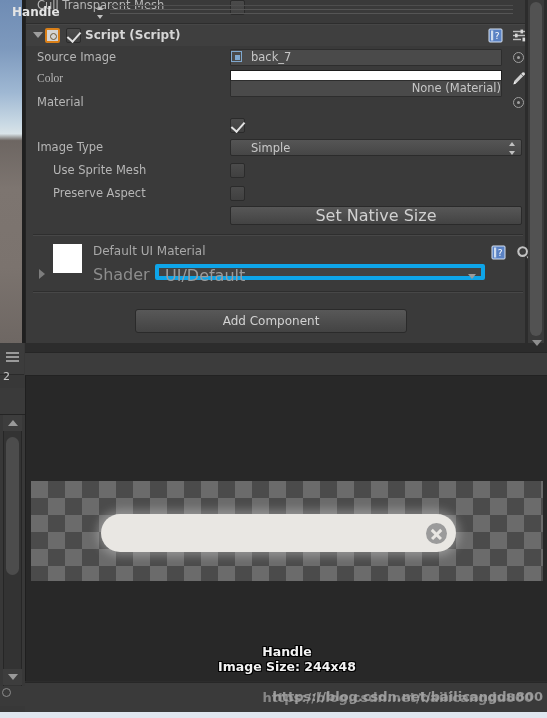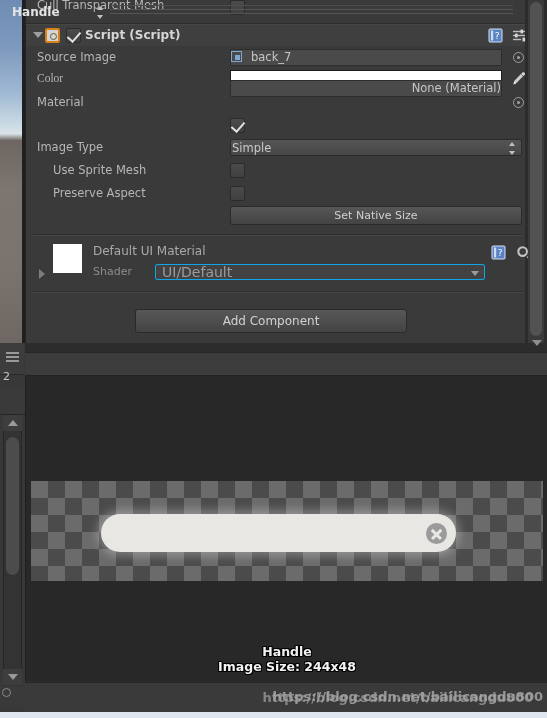--- a/index.html
+++ b/index.html
@@ -170,65 +170,65 @@
 
   #row-raycast{ top:115px; }
   #lbl-raycast{ left:12px; top:3px; }
   #cb-raycast{ left:205px; top:118px; }
 
   #row-imagetype{ top:137px; }
   #lbl-imagetype{ left:12px; top:3px; }
   #fld-imagetype{
     position:absolute; left:205px; top:139px; width:292px; height:17px;
     background:linear-gradient(#555,#464646); border:1px solid #2b2b2b; border-radius:2px;
-    color:#c9c9c9; font-size:11.5px; line-height:16px; padding-left:1px;
+    color:#c9c9c9; font-size:11.5px; line-height:16px; padding-left:20px;
   }
   #imagetype-arrows{
     position:absolute; right:5px; top:2px; width:8px; height:13px;
     display:flex; flex-direction:column; align-items:center; justify-content:space-between;
   }
   .mini-up{ width:0;height:0;border-left:3.5px solid transparent;border-right:3.5px solid transparent;border-bottom:4px solid #c0c0c0; }
   .mini-dn{ width:0;height:0;border-left:3.5px solid transparent;border-right:3.5px solid transparent;border-top:4px solid #c0c0c0; }
 
   #row-sprmesh{ top:160px; }
   #lbl-sprmesh{ left:28px; top:3px;text-align:right; }
   #cb-sprmesh{ left:205px; top:163px; }
 
   #row-preserve{ top:183px; }
   #lbl-preserve{ left:28px; top:3px; }
   #cb-preserve{ left:205px; top:186px; }
 
   #btn-native{
     position:absolute; left:205px; top:206px; width:292px; height:19px;
     background:linear-gradient(#575757,#434343); border:1px solid #2a2a2a; border-radius:2px;
-    color:#d0d0d0; font-size:11px; text-align:center; line-height:17px; cursor:pointer;
+    color:#d0d0d0; font-size:16px; text-align:center; line-height:17px; cursor:pointer;
   }
 
   #sep-2{ position:absolute; left:8px; top:234px; width:490px; height:1px; background:#2e2e2e; }
   #sep-2b{ position:absolute; left:8px; top:235px; width:490px; height:1px; background:#474747; }
 
   
   #mat-block{ position:absolute; left:8px; top:236px; width:490px; height:55px; background:#3a3a3a; }
   #mat-fold{
     position:absolute; left:6px; top:33px; width:0;height:0;
     border-top:5px solid transparent;border-bottom:5px solid transparent;border-left:6px solid #7d7d7d;
   }
   #mat-swatch{
     position:absolute; left:20px; top:8px; width:29px; height:29px; background:#ffffff;
   }
   #mat-name{
     position:absolute; left:60px; top:8px; font-size:12px; color:#a9a9a9;
   }
   #mat-shader-lbl{
-    position:absolute; left:60px; top:29px; font-size:11px; color:#8d8d8d;
+    position:absolute; left:60px; top:29px; font-size:16px; color:#8d8d8d;
   }
   #mat-shader-fld{
     position:absolute; left:122px; top:28px; width:330px; height:16px;
-    background:#424242; border:1px solid #0ea5e9; border-radius:2px;
-    color:#9b9b9b; font-size:14px; line-height:15px; padding-left:6px;
+    background:#424242; border:4px solid #0ea5e9; border-radius:2px;
+    color:#9b9b9b; font-size:16px; line-height:15px; padding-left:6px;
   }
   #mat-shader-arrow{
     position:absolute; right:5px; top:6px; width:0;height:0;
     border-left:4px solid transparent;border-right:4px solid transparent;border-top:5px solid #9b9b9b;
   }
   #icon-help2{ position:absolute; left:458px; top:9px; width:15px; height:15px; }
   #icon-gear2{ position:absolute; left:483px; top:9px; width:15px; height:15px; }
 
   #sep-3{ position:absolute; left:8px; top:291px; width:490px; height:1px; background:#2e2e2e; }
   #sep-3b{ position:absolute; left:8px; top:292px; width:490px; height:1px; background:#474747; }

